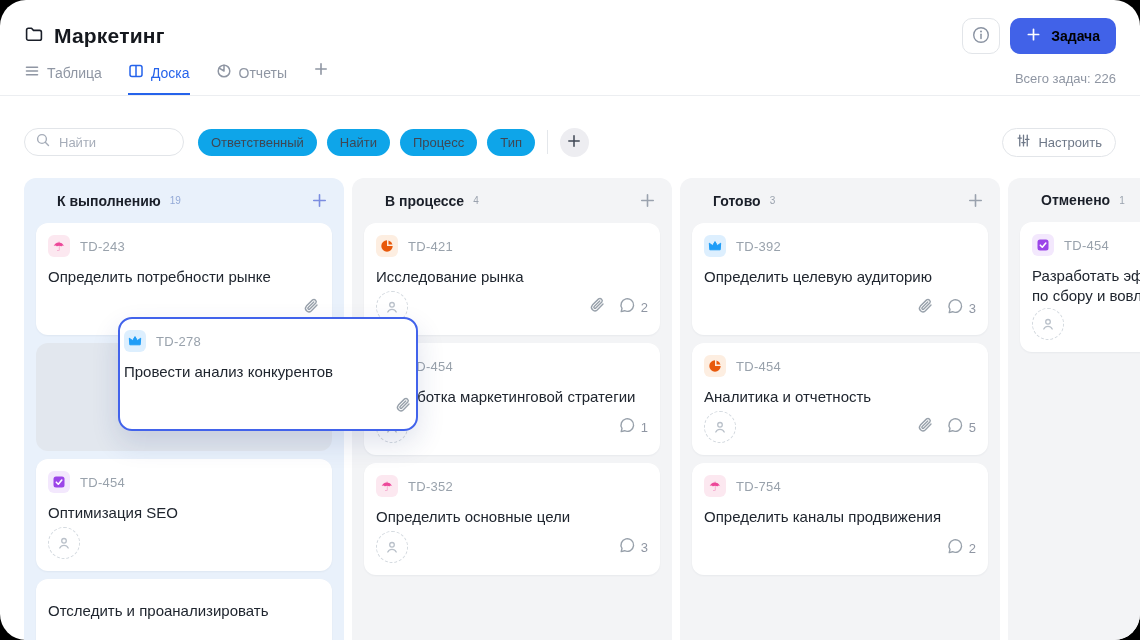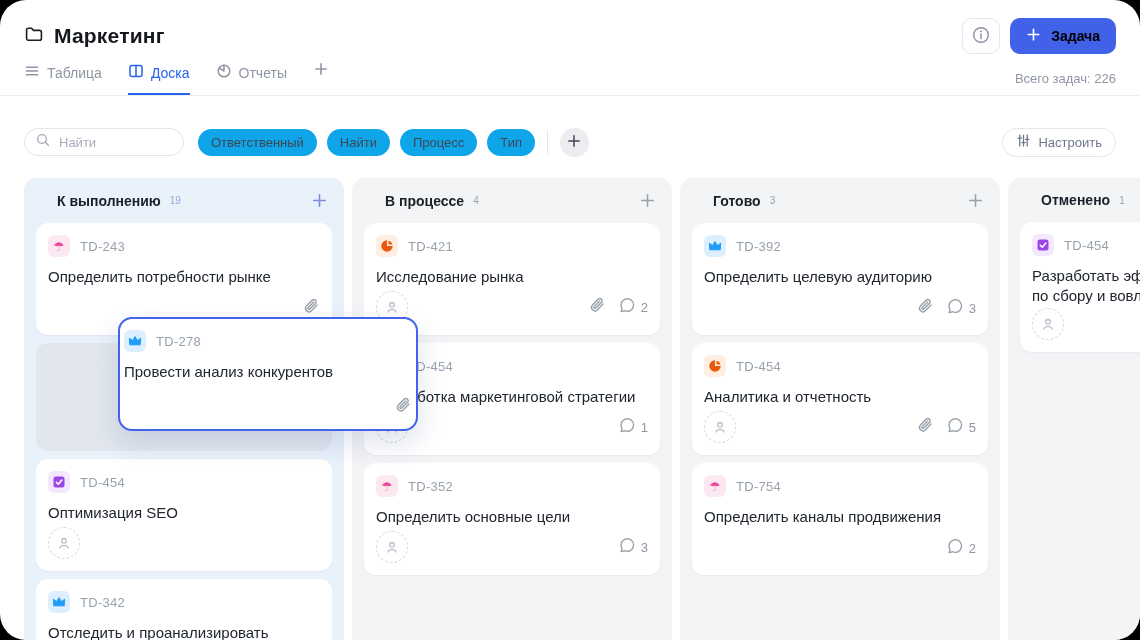--- a/index.html
+++ b/index.html
@@ -217,28 +217,20 @@
           <div class="avatar">
             <svg width="18" height="18" viewBox="0 0 18 18" fill="none">
                 <circle cx="9" cy="6.8" r="2.3" stroke="#b9c0c9" stroke-width="1.3"></circle>
                 <path d="M4.8 14a4.6 4.6 0 0 1 8.4 0" stroke="#b9c0c9" stroke-width="1.3" stroke-linecap="round"></path>
               </svg>
           </div>
         </div>
       </div>
 
       <div class="card">
-        <div class="card-top">
-          <span class="type-icon ti-blue">
-            <svg width="14" height="14" viewBox="0 0 14 14">
-                <path d="M1.8 10.8L1.3 4.2l3.3 2.4L7 2.6l2.4 4 3.3-2.4-.5 6.6z" fill="#1f9df7" stroke="#1f9df7" stroke-width="1" stroke-linejoin="round"></path>
-              </svg>
-          </span>
-          <span class="card-id">TD-342</span>
-        </div>
         <div class="card-title">Отследить и проанализировать</div>
       </div>
     </div>
 
     <div class="column">
       <div class="col-head">
         <span class="col-title">В процессе</span>
         <span class="col-count">4</span>
         <span class="col-plus">
           <svg width="17" height="17" viewBox="0 0 16 16">

